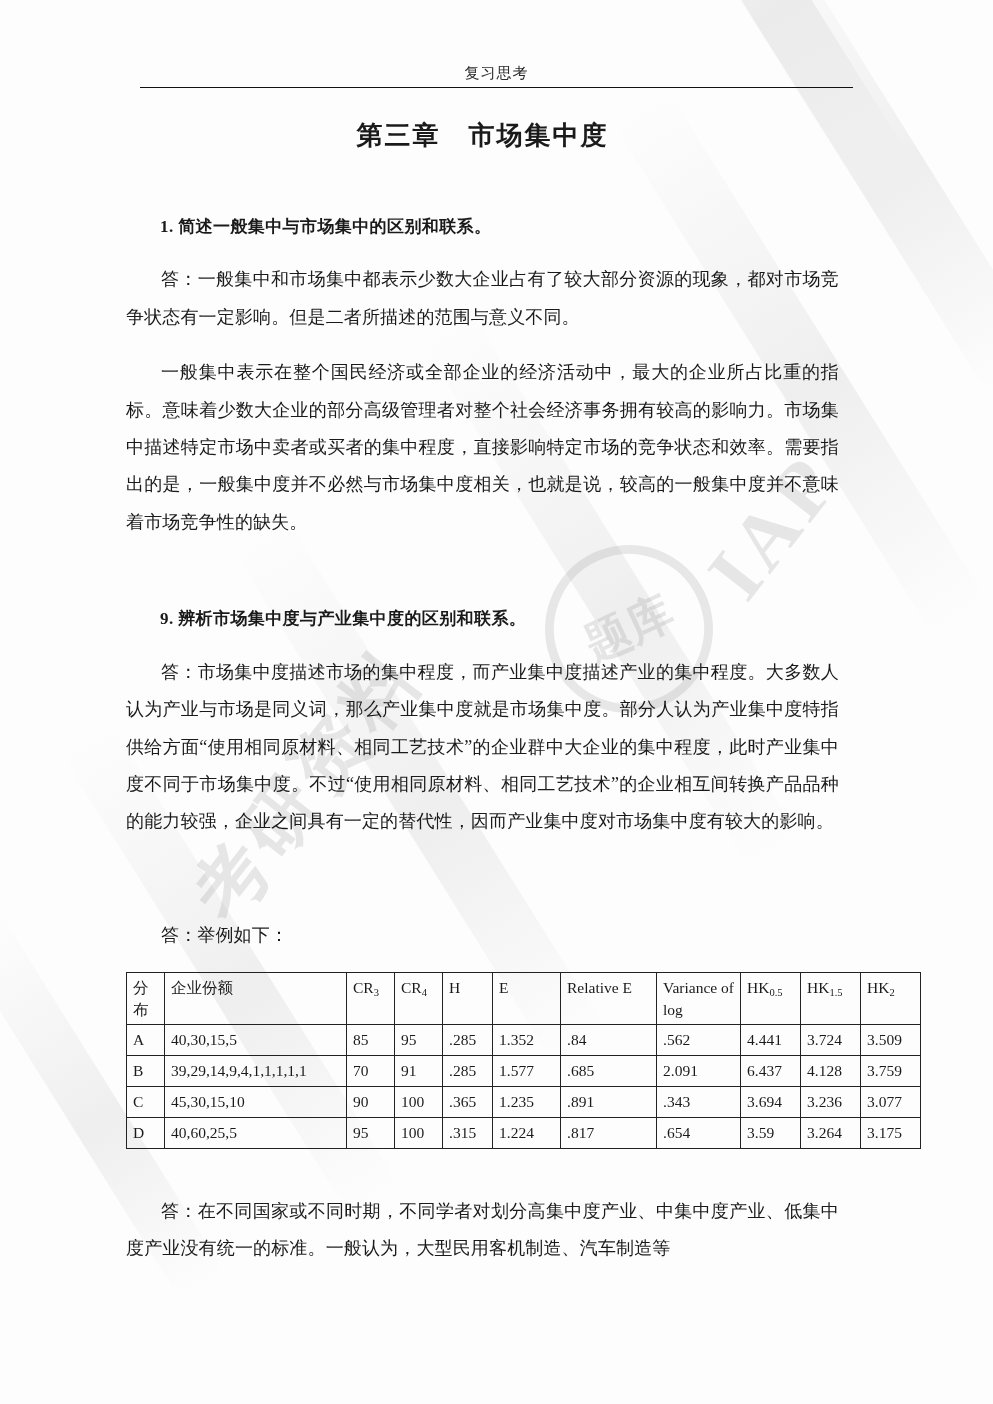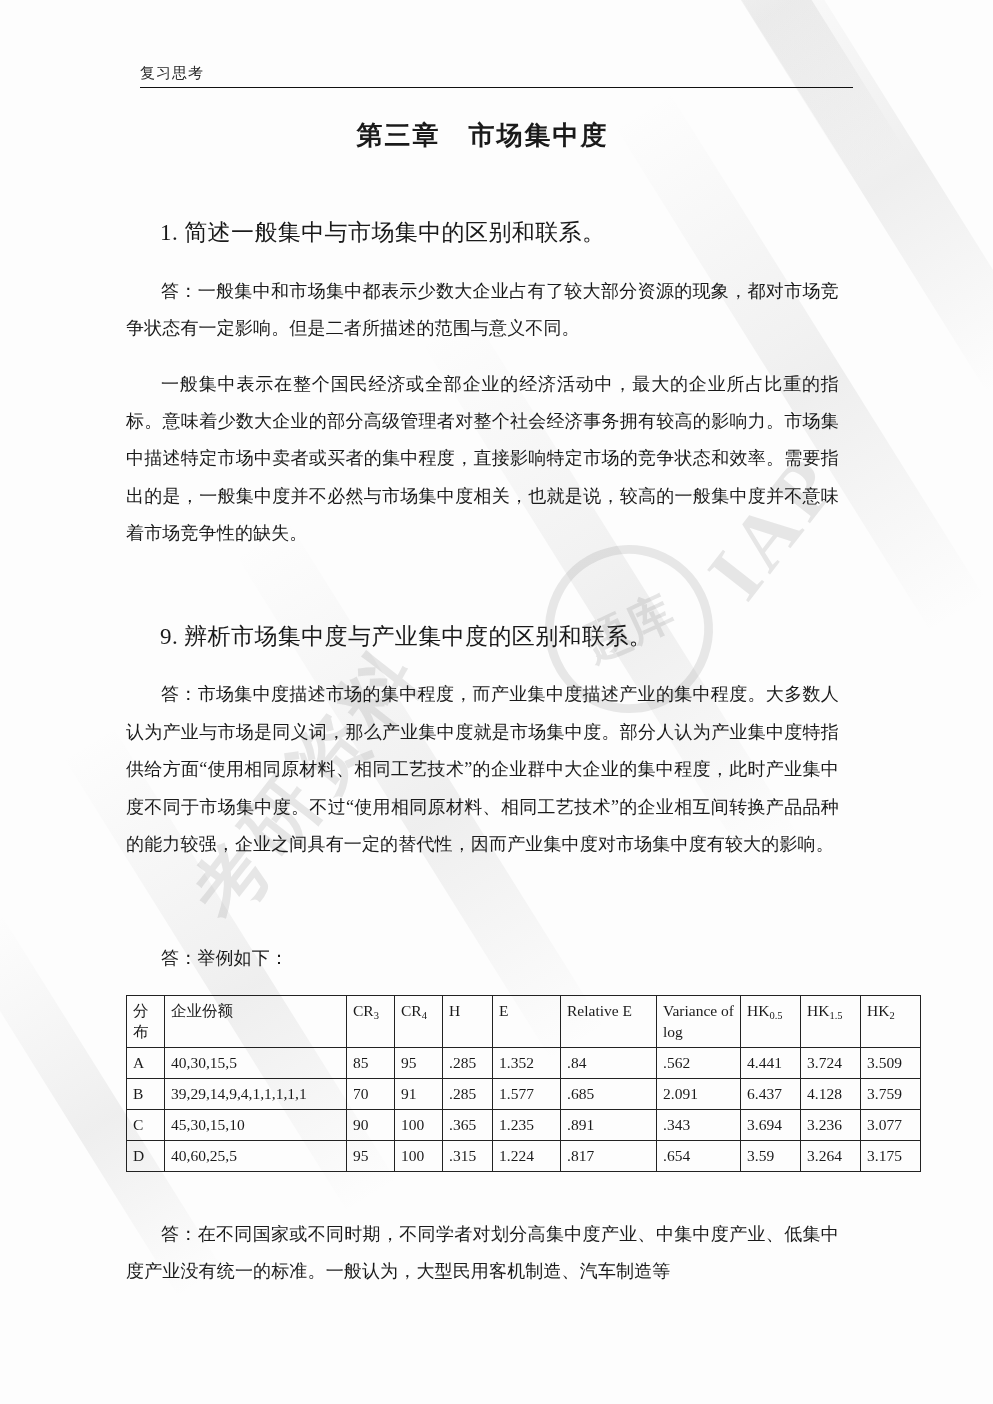--- a/index.html
+++ b/index.html
@@ -53,20 +53,21 @@
     font-family: "Liberation Serif", serif;
   }
 
   
   .running-head {
     position: absolute;
     left: 140px;
     top: 64px;
     width: 713px;
     z-index: 2;
+    text-align: center;
   }
   .running-head-text {
     font-size: 15px;
     color: #2b2b2b;
     letter-spacing: 1px;
     padding-bottom: 4px;
   }
   .running-head-rule {
     border-bottom: 1.6px solid #111;
     width: 100%;
@@ -83,22 +84,22 @@
   .chapter-title {
     text-align: center;
     font-size: 26px;
     font-weight: bold;
     letter-spacing: 2px;
     margin: 8px 0 0 0;
     padding-bottom: 6px;
   }
   .q-block { margin-top: 0; }
   .question {
-    font-size: 23px;
-    font-weight: normal;
+    font-size: 17px;
+    font-weight: bold;
     letter-spacing: 0.4px;
     text-indent: 34px;
     line-height: 1.9;
   }
   .para {
     font-size: 18px;
     line-height: 2.08;
     text-align: justify;
     text-indent: 35px;
     letter-spacing: 0.15px;

